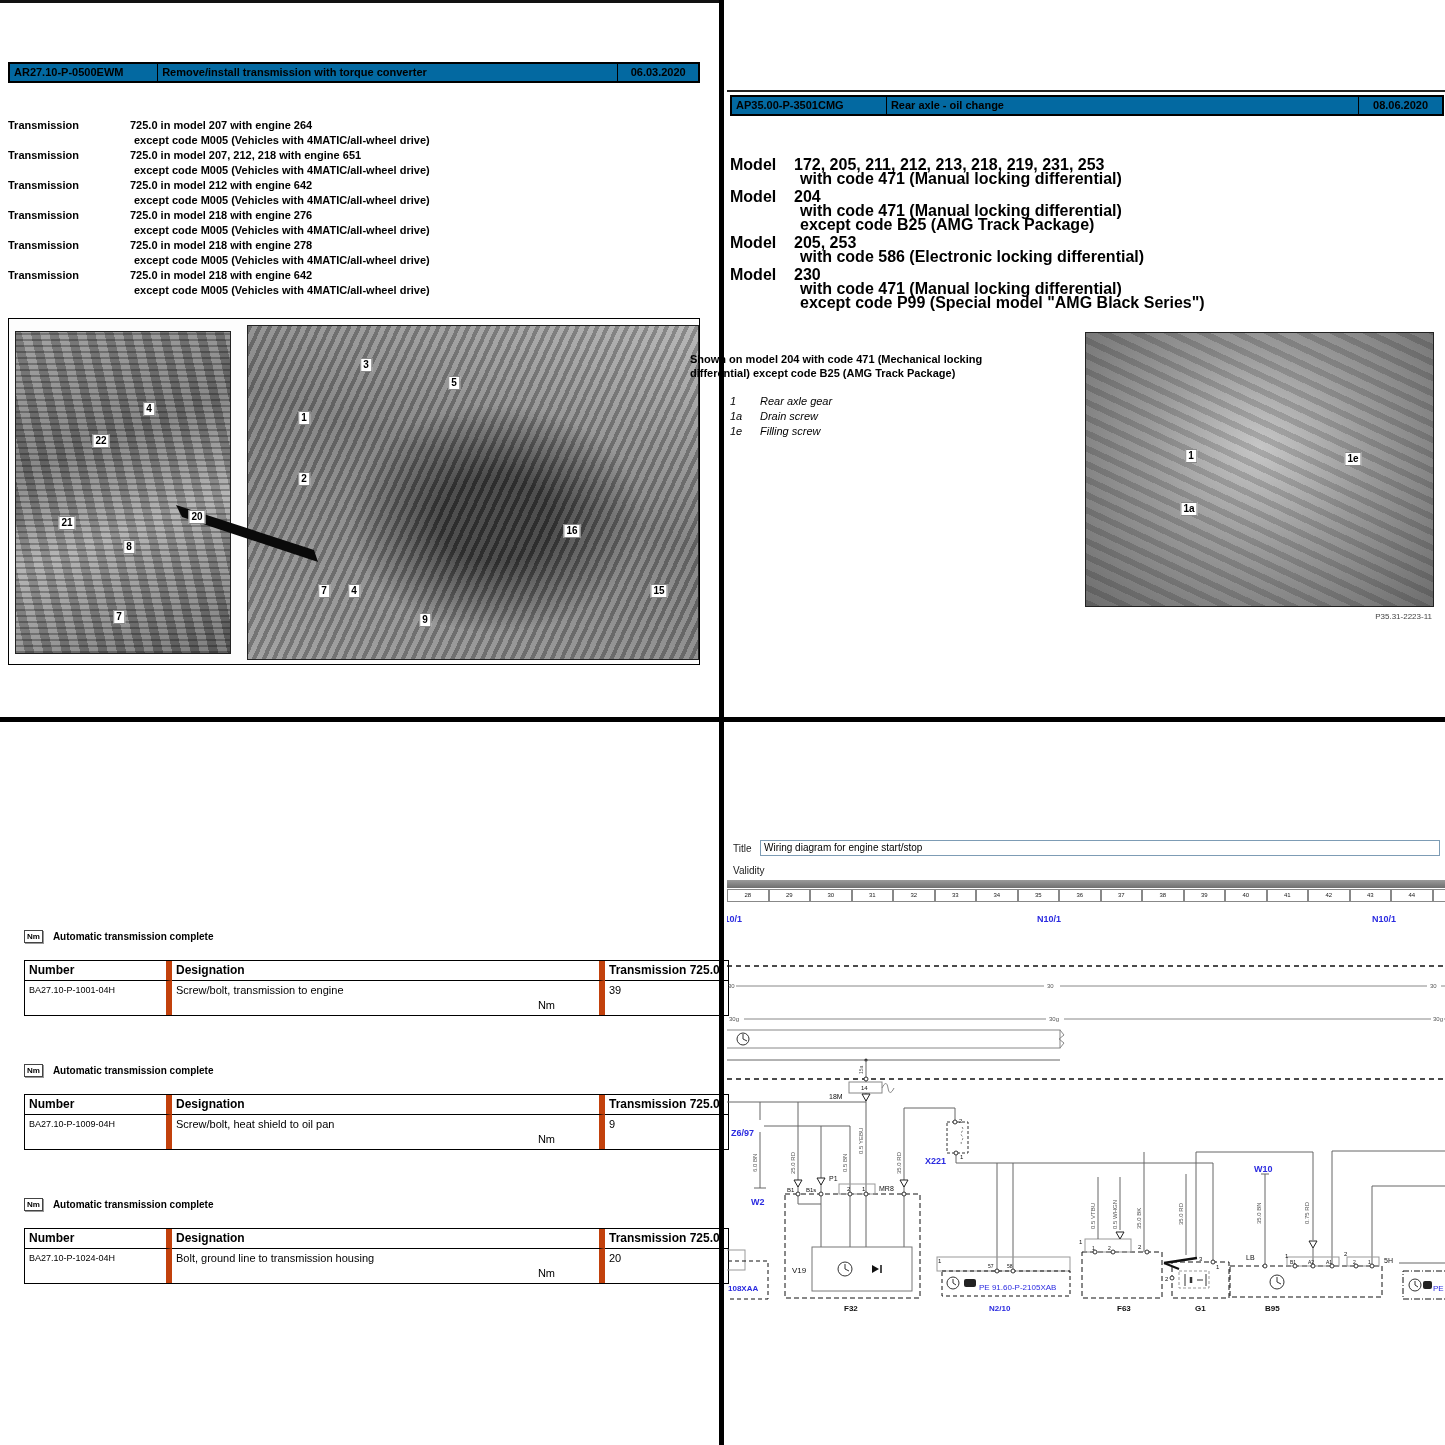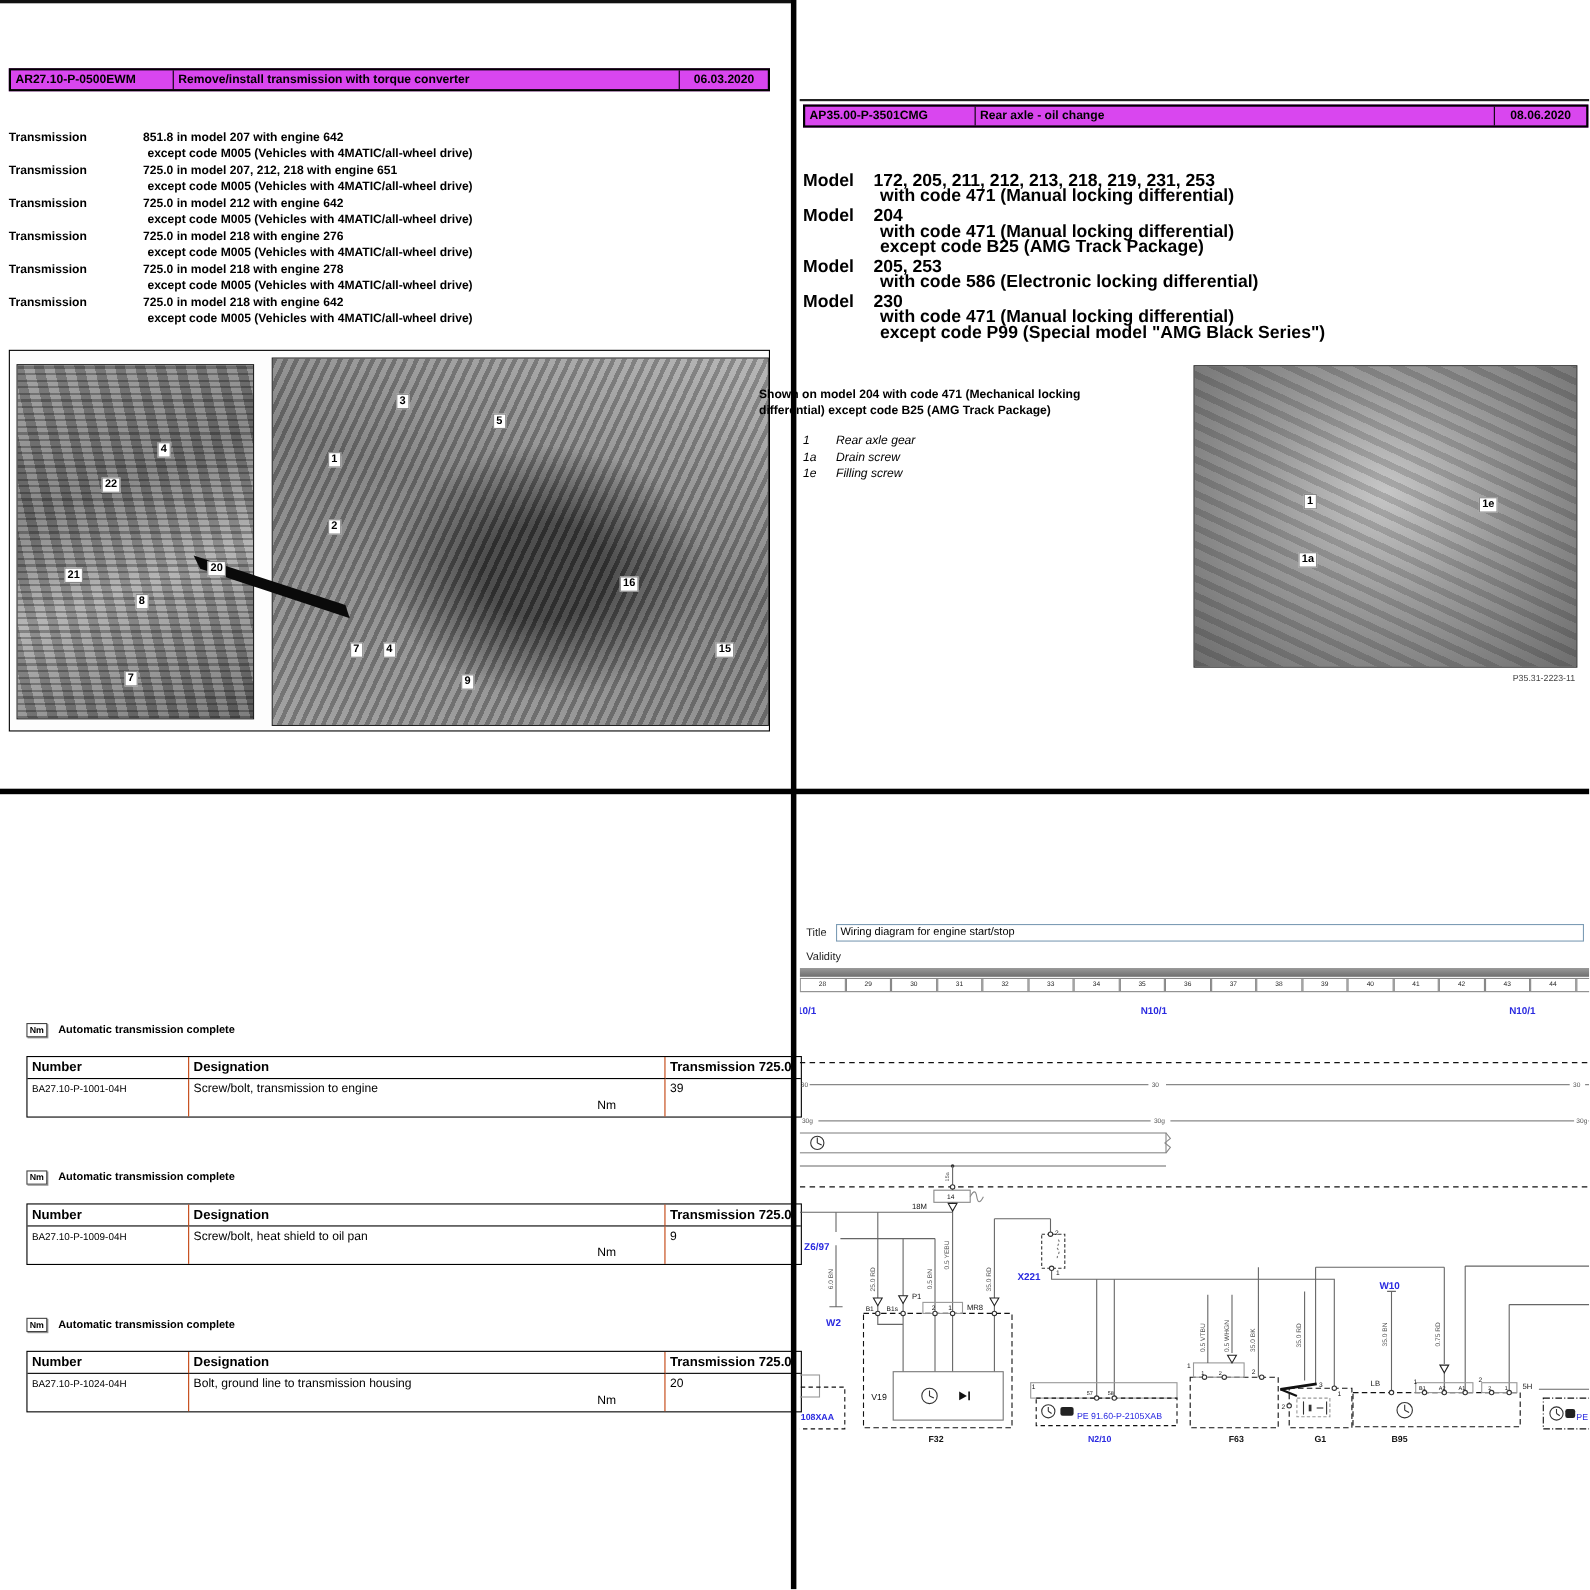--- a/index.html
+++ b/index.html
@@ -6,21 +6,21 @@
   #stage{position:relative;width:1445px;height:1445px;background:#fff;overflow:hidden;
          font-family:"Liberation Sans",sans-serif;color:#000;}
   .abs{position:absolute;}
   
   #div-v{left:719px;top:0;width:5px;height:1445px;background:#000;}
   #div-h{left:0;top:717px;width:1445px;height:5px;background:#000;}
   #topbar-left{left:0;top:0;width:722px;height:3px;background:#111;}
   #topline-right{left:727px;top:90px;width:718px;height:2px;background:#222;}
 
   
-  .dochead{display:flex;border:2px solid #000;background:#d946ef;}
+  .dochead{display:flex;border:2px solid #000;background:#0369a1;}
   .dochead .c{border-right:1.5px solid #000;font-weight:bold;font-size:11px;line-height:17px;
               padding:0 4px;white-space:nowrap;overflow:hidden;}
   .dochead .c:last-child{border-right:none;}
   #tl-head{left:8px;top:62px;width:688px;height:17px;}
   #tl-head .c1{width:140px;} #tl-head .c2{width:454px;} #tl-head .c3{width:72px;text-align:center;}
   #tr-head{left:730px;top:95px;width:710px;height:17px;}
   #tr-head .c1{width:148px;} #tr-head .c2{width:470px;} #tr-head .c3{width:76px;text-align:center;}
 
   
   #tl-trans{left:8px;top:118px;width:700px;}
@@ -65,21 +65,21 @@
 
   
   #bl-wrap{left:24px;top:722px;width:706px;}
   .bl-sec{margin-top:46px;}
   .bl-sec:first-child{margin-top:206px;}
   .bl-head{display:flex;align-items:center;height:16px;margin-bottom:16px;}
   .nm-icon{border:1px solid #444;font-size:8px;font-weight:bold;padding:1px 2px;margin-right:10px;
            box-shadow:1px 1px 0 #999;}
   .bl-head .t{font-weight:bold;font-size:10px;}
   .ttable{display:grid;grid-template-columns:147px 433px 123px;border:1.5px solid #000;width:703px;}
-  .ttable .cell{border-right:1px solid #c2410c;border-bottom:1px solid #000;padding:2px 4px;
+  .ttable .cell{border-right:6px solid #c2410c;border-bottom:1px solid #000;padding:2px 4px;
                 font-size:11px;line-height:15px;overflow:hidden;white-space:nowrap;}
   .ttable .cell:nth-child(3n){border-right:none;}
   .ttable .cell.last{border-bottom:none;}
   .ttable .hdr{font-weight:bold;font-size:12px;}
   .ttable .num{font-size:9px;}
   .desig{display:flex;flex-direction:column;}
   .desig .unit{margin-left:auto;padding-right:40px;}
 
   
   #br{left:727px;top:722px;width:718px;height:723px;overflow:hidden;}
@@ -106,21 +106,21 @@
 
   <div class="abs dochead" id="tl-head">
     <div class="c c1">AR27.10-P-0500EWM</div>
     <div class="c c2">Remove/install transmission with torque converter</div>
     <div class="c c3">06.03.2020</div>
   </div>
   <div class="abs" id="tl-trans">
       <div class="tpair">
         <div class="trow">
           <span class="lab">Transmission</span>
-          <span class="val">851.8 in model 207 with engine 642</span>
+          <span class="val">725.0 in model 207 with engine 264</span>
         </div>
         <div class="trow except">
           <span class="lab"></span>
           <span class="val">except code M005 (Vehicles with 4MATIC/all-wheel drive)</span>
         </div>
       </div>
       <div class="tpair">
         <div class="trow">
           <span class="lab">Transmission</span>
           <span class="val">725.0 in model 207, 212, 218 with engine 651</span>

